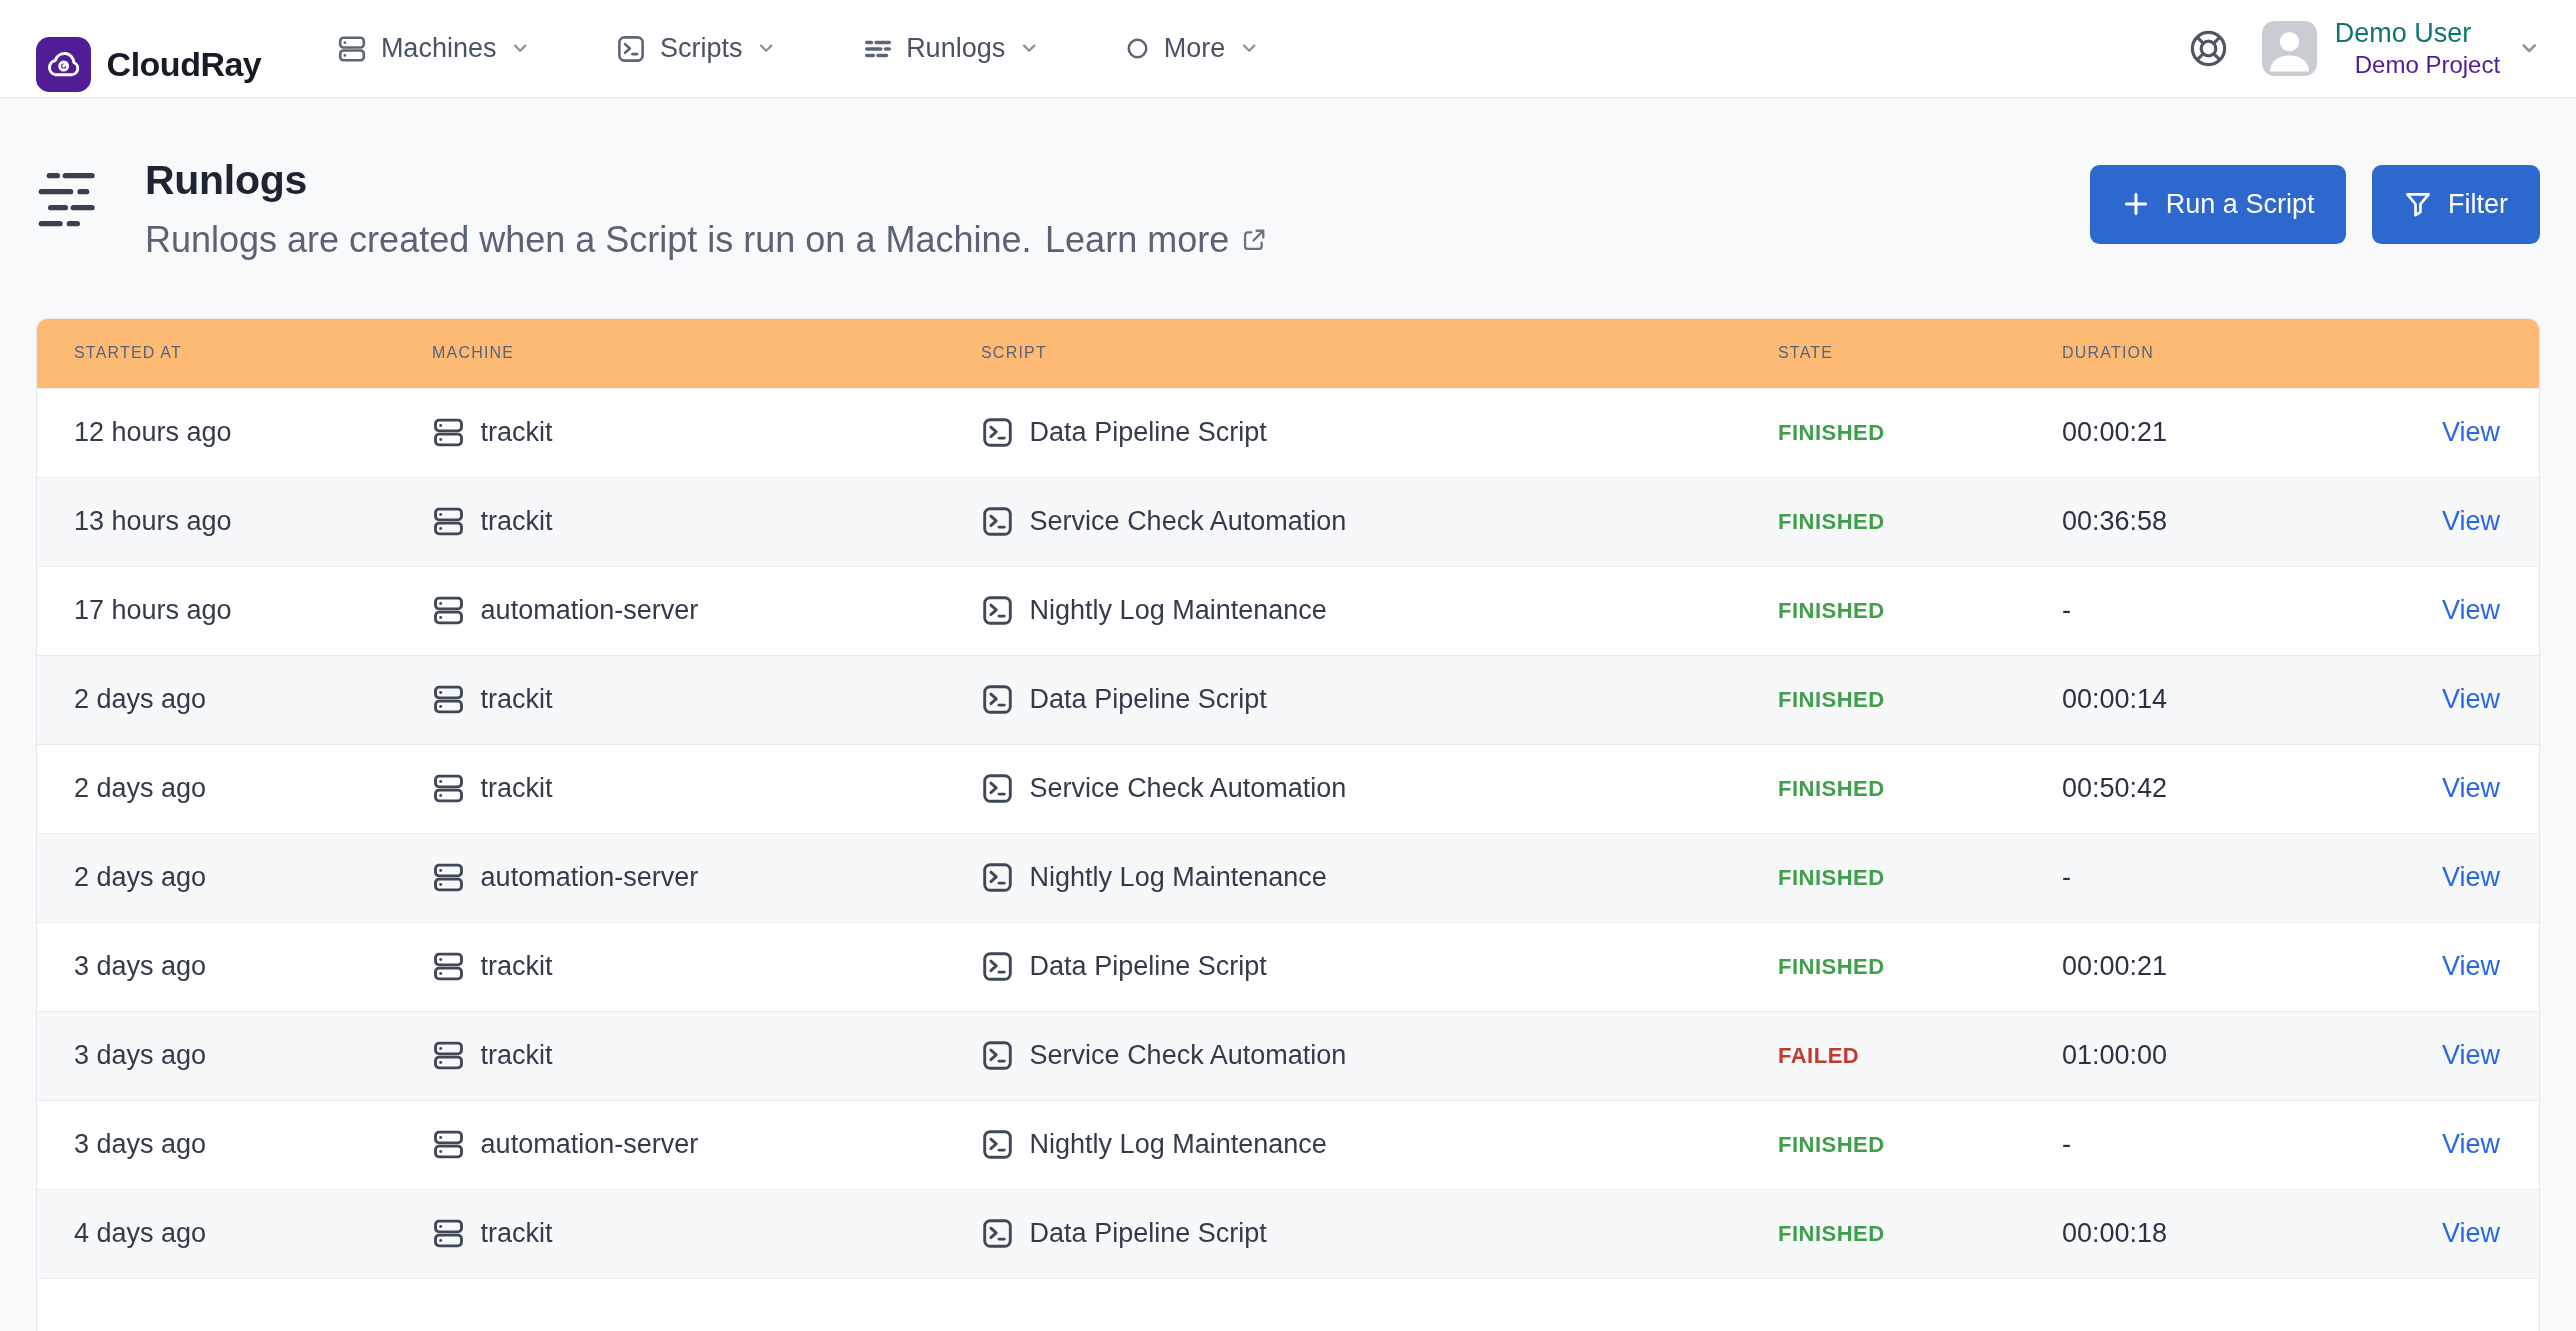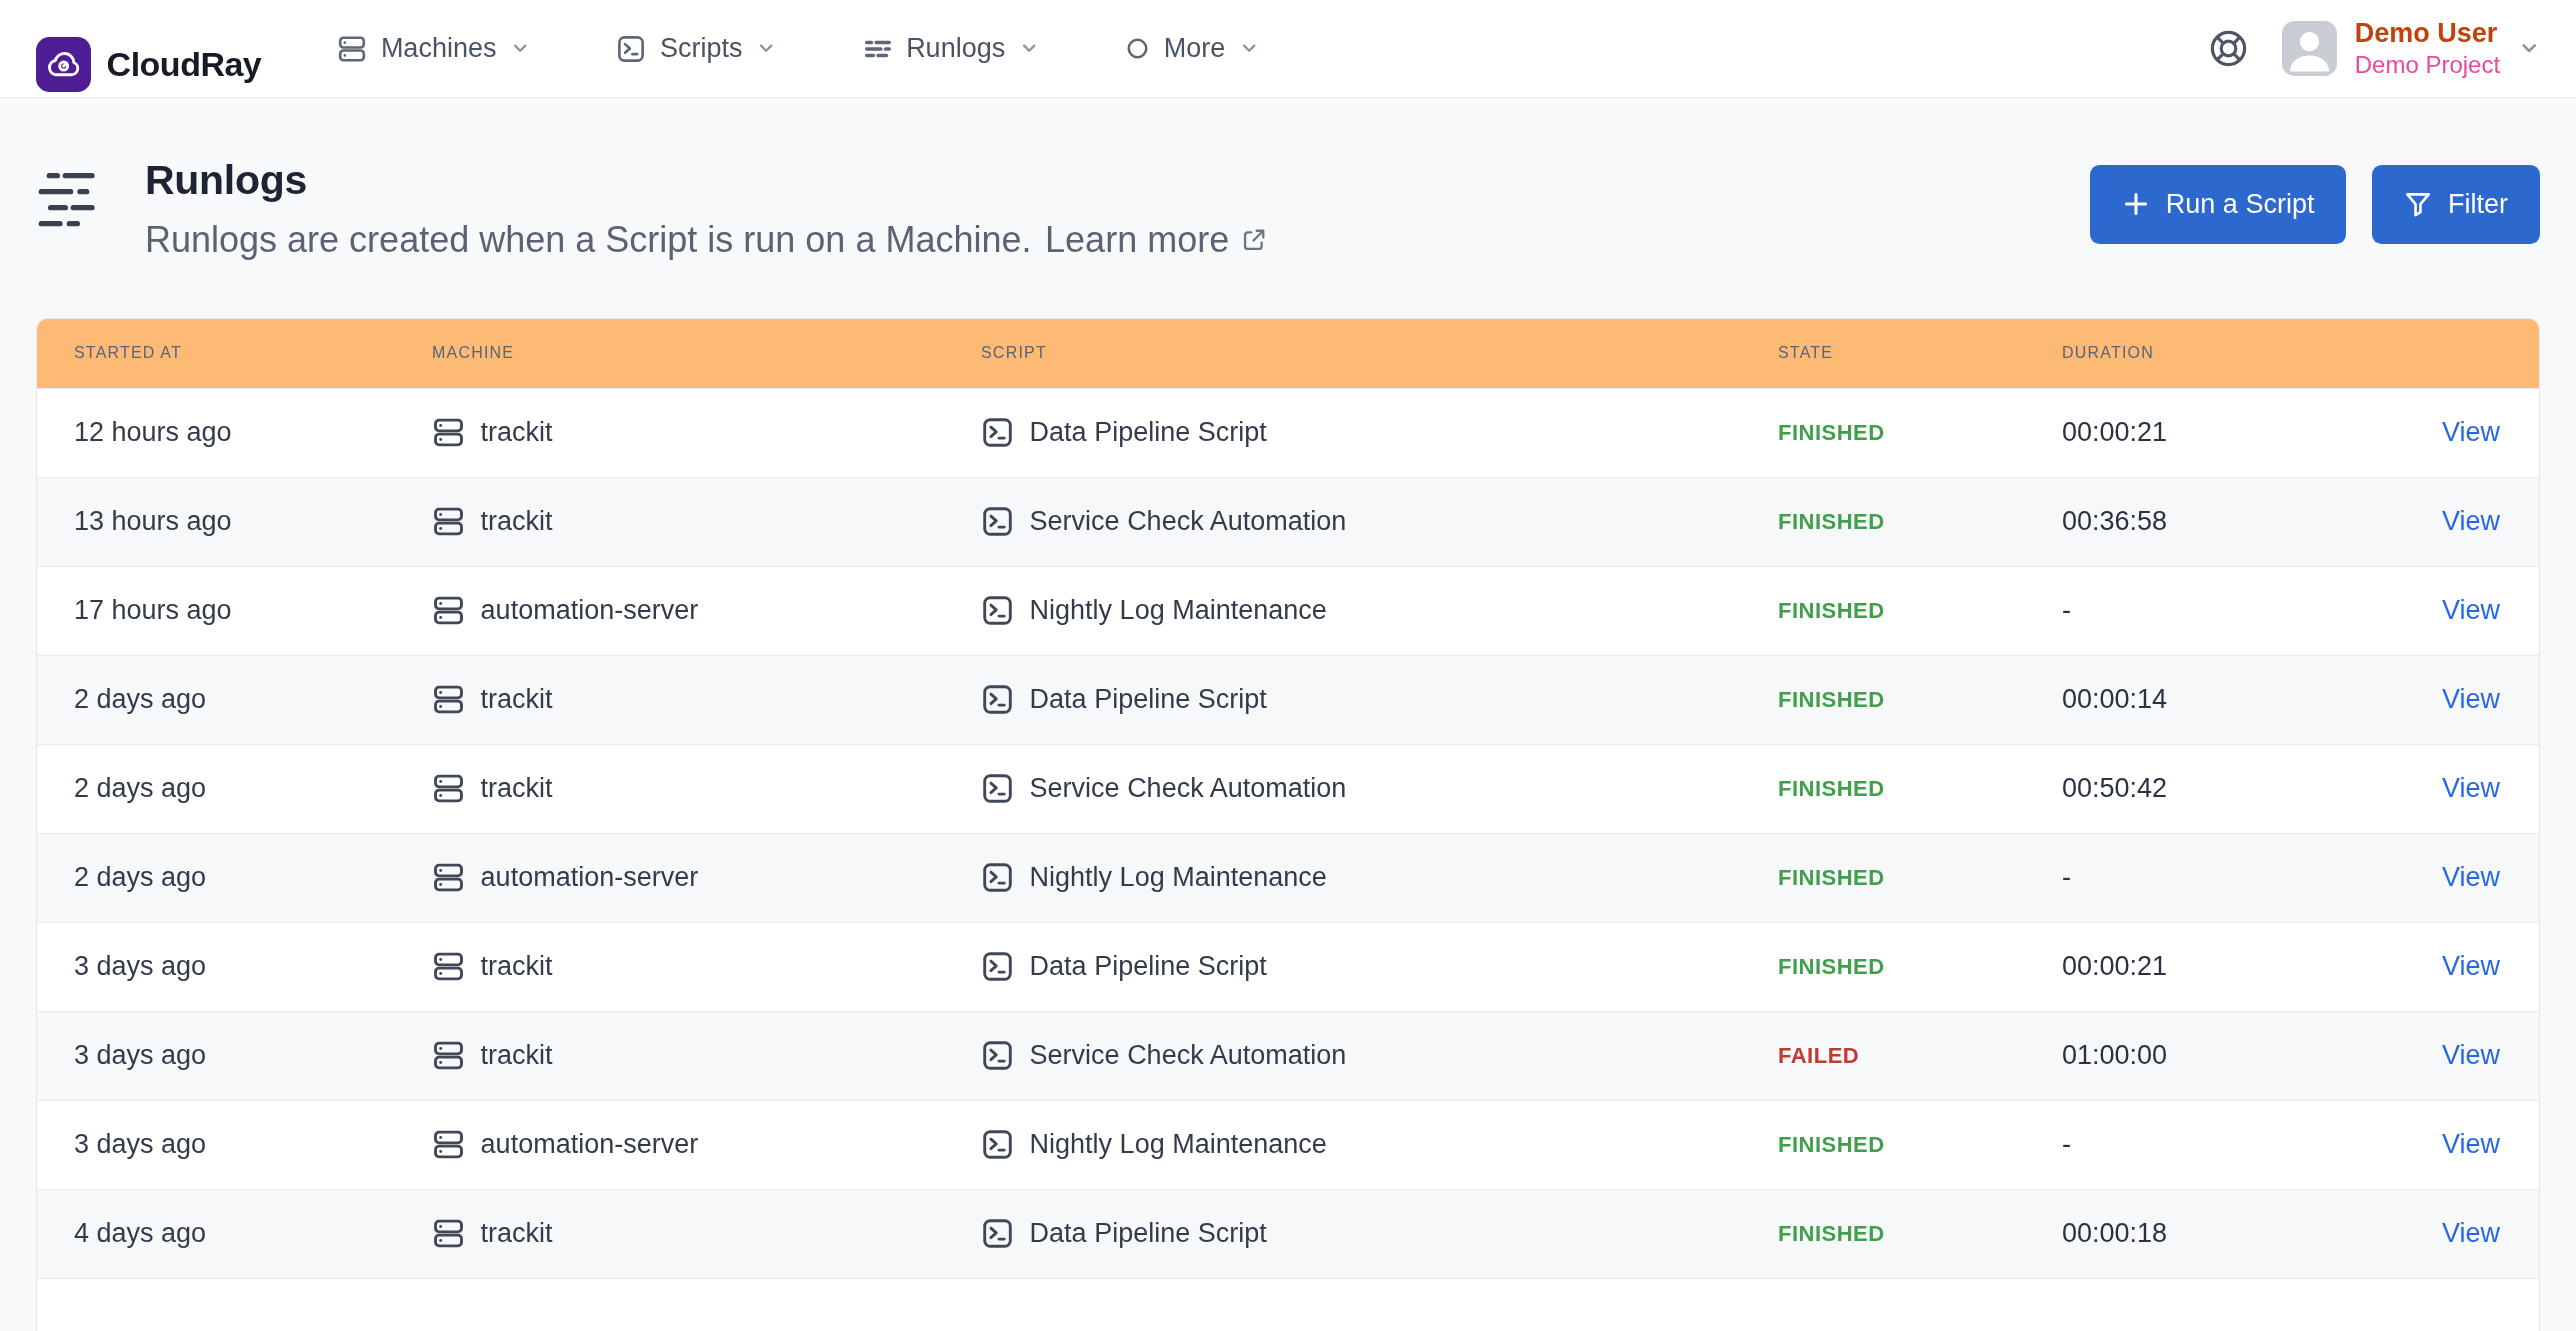--- a/index.html
+++ b/index.html
@@ -29,22 +29,22 @@
   .nav-item .nicon { color: #5d6676; }
   .chev { color: #8a93a3; }
 
   .nav-right { margin-left: auto; display: flex; align-items: center; gap: 31px; }
   .help-btn { color: #4d5664; cursor: pointer; }
   .profile { display: flex; align-items: center; gap: 17.5px; cursor: pointer; }
   .avatar {
     width: 55px; height: 55px; border-radius: 12.6px; background: #c9ccd2;
     overflow: hidden; display: flex; align-items: flex-end; justify-content: center;
   }
-  .user-name { font-size: 27px; color: #c2410c; font-weight: 700; line-height: 1.2; }
-  .user-project { font-size: 24px; color: #ec4899; line-height: 1.25; }
+  .user-name { font-size: 27px; color: #0f766e; font-weight: 400; line-height: 1.2; }
+  .user-project { font-size: 24px; color: #4c1d95; line-height: 1.25; margin-left: 20px; }
 
   
   .page-head { display: flex; justify-content: space-between; align-items: flex-start; padding: 59px 36px 0 36px; }
   .page-head-left { display: flex; gap: 45px; }
   .page-icon { color: #39414f; margin-top: 7.8px; }
   .page-title { font-size: 41px; font-weight: 700; color: #1d2433; margin: 0; letter-spacing: -0.3px; }
   .page-sub { margin-top: 14.6px; font-size: 36px; color: #5a6373; display: flex; align-items: center; gap: 13.6px; }
   .learn-more { display: inline-flex; align-items: center; gap: 11.7px; color: #5a6373; cursor: pointer; }
   .ext-icon { color: #6b7382; }
 

